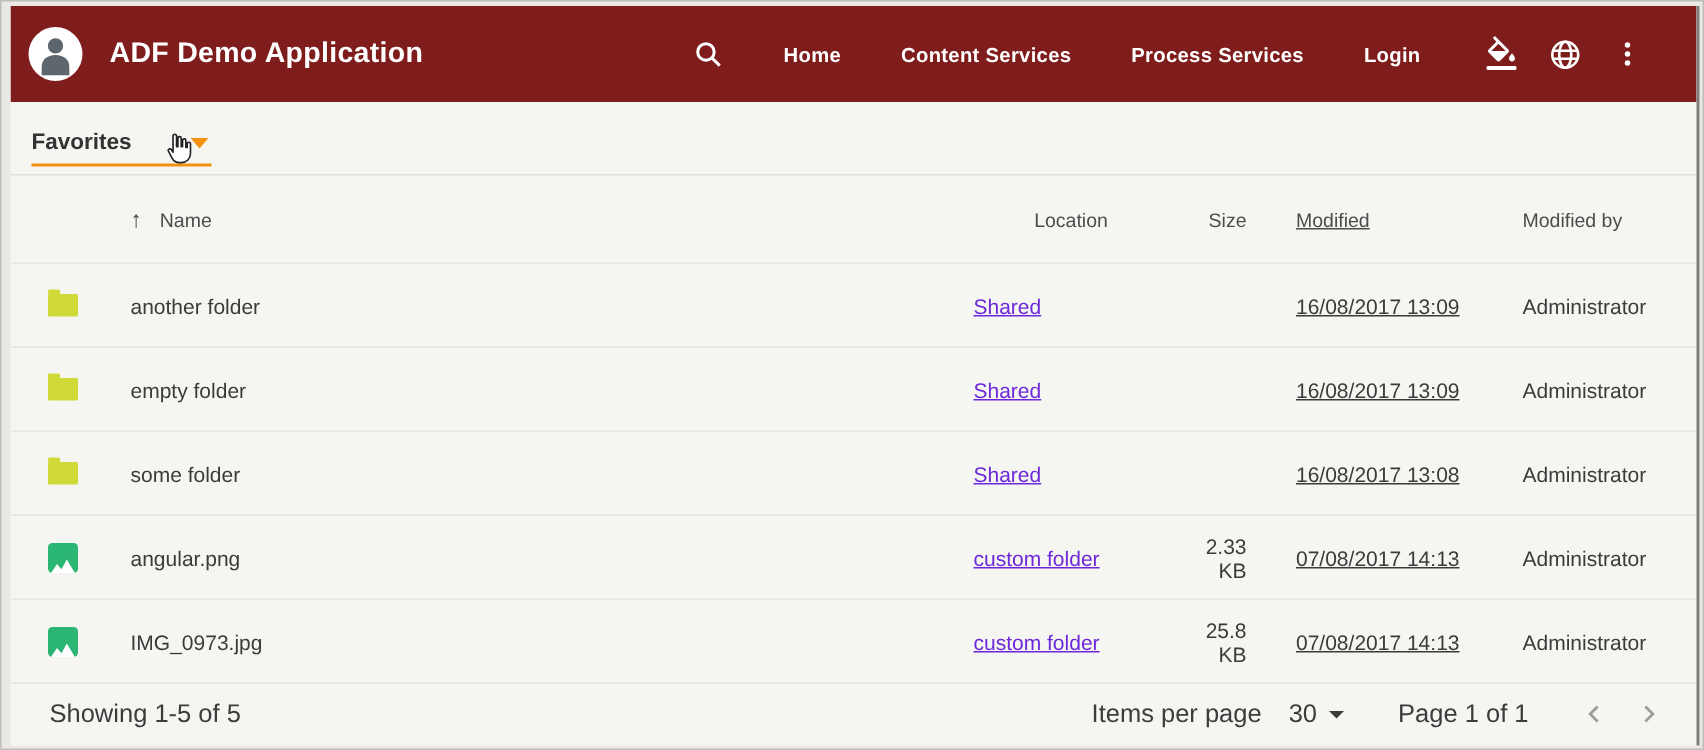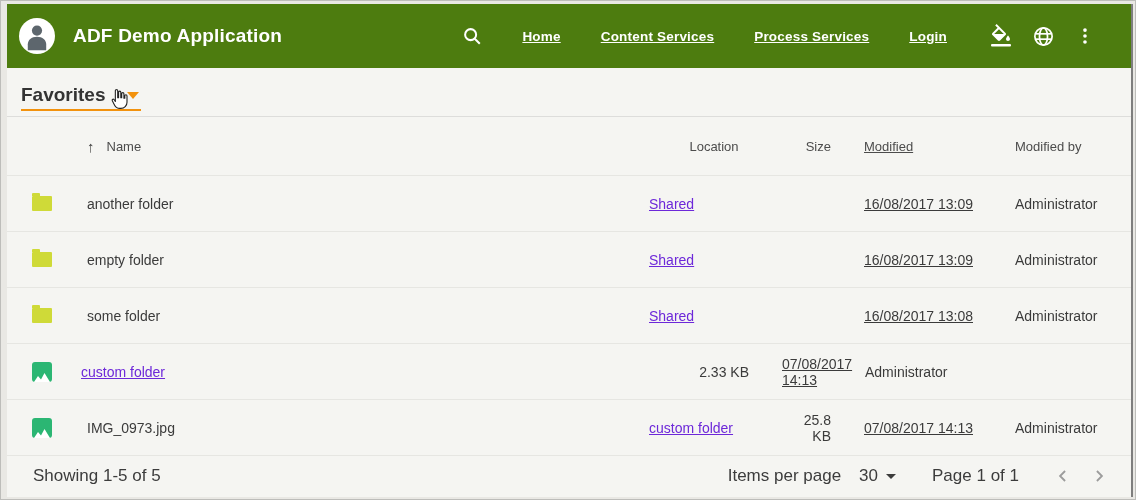--- a/index.html
+++ b/index.html
@@ -11,58 +11,58 @@
     padding:3px 2px 2px 6px;
   }
   .screen {
     position:relative; width:100%; height:100%;
     background:#f5f5f2; overflow:hidden;
     border-right:2px solid #7e7e7e;
   }
 
   
   .appbar {
-    height:64px; background:#4d7c0f; color:#fff;
+    height:64px; background:#7f1d1d; color:#fff;
     display:flex; align-items:center; padding:0 26px 0 12px;
   }
   .avatar {
     width:36px; height:36px; border-radius:50%; background:#fff;
     display:flex; align-items:center; justify-content:center; overflow:hidden;
     flex:0 0 auto; cursor:pointer;
   }
   .app-title {
     font-size:19px; font-weight:bold; letter-spacing:.2px; margin-left:18px;
     white-space:nowrap;
   }
   .appbar .spacer { flex:1; }
   .icon-btn {
     background:none; border:none; color:#fff; cursor:pointer;
     display:flex; align-items:center; justify-content:center;
     width:40px; height:40px; flex:0 0 auto;
   }
-  .nav { display:flex; align-items:flex-start; margin-left:10px;text-decoration:underline; }
+  .nav { display:flex; align-items:flex-start; margin-left:10px; }
   .nav-btn {
     background:none; border:none; color:#fff; cursor:pointer;
     font-family:"Liberation Sans", sans-serif;
     font-size:13.5px; font-weight:bold; letter-spacing:.2px;
     padding:10px 20px; white-space:nowrap;
   }
   .appbar-icons { display:flex; align-items:center; margin-left:14px; gap:2px; }
 
   
   .tabbar {
     position:relative; height:49px; padding-left:14px;
     border-bottom:1px solid #dddddb; display:flex; align-items:flex-start;
   }
   .tab {
     width:120px; height:43px; margin-top:0; cursor:pointer;
     display:flex; align-items:center; justify-content:space-between;
     border-bottom:2px solid #f2920e; padding:0 2px 0 0;
   }
-  .tab-label { font-size:19px; font-weight:bold; color:#333; padding-top:12px; }
+  .tab-label { font-size:15px; font-weight:bold; color:#333; padding-top:12px; }
   .caret-orange {
     width:0; height:0; margin-top:14px;
     border-left:6px solid transparent; border-right:6px solid transparent;
     border-top:7px solid #f2920e;
   }
   .hand-cursor { position:absolute; left:100px; top:18px; pointer-events:none; }
 
   
   .row {
     display:grid;
@@ -226,20 +226,21 @@
     </div>
 
     <div class="row trow">
       <div class="c-icon">
         <span class="image-icon">
           <svg width="16" height="9" viewBox="0 0 16 9">
                 <polygon points="0,9 4,3 7,6.5 10.5,0 16,9" fill="#fff"></polygon>
               </svg>
         </span>
       </div>
+      <div class="c-name">angular.png</div>
       <div class="c-loc"><a class="link">custom folder</a></div>
       <div class="c-size">2.33 KB</div>
       <div class="c-mod">07/08/2017 14:13</div>
       <div class="c-by">Administrator</div>
     </div>
 
     <div class="row trow">
       <div class="c-icon">
         <span class="image-icon">
           <svg width="16" height="9" viewBox="0 0 16 9">

